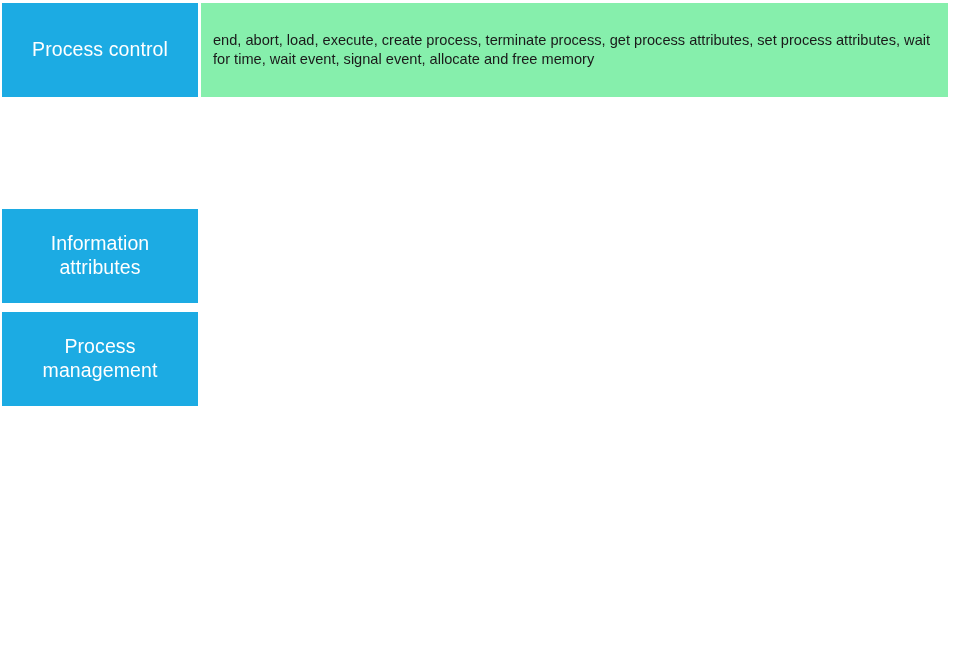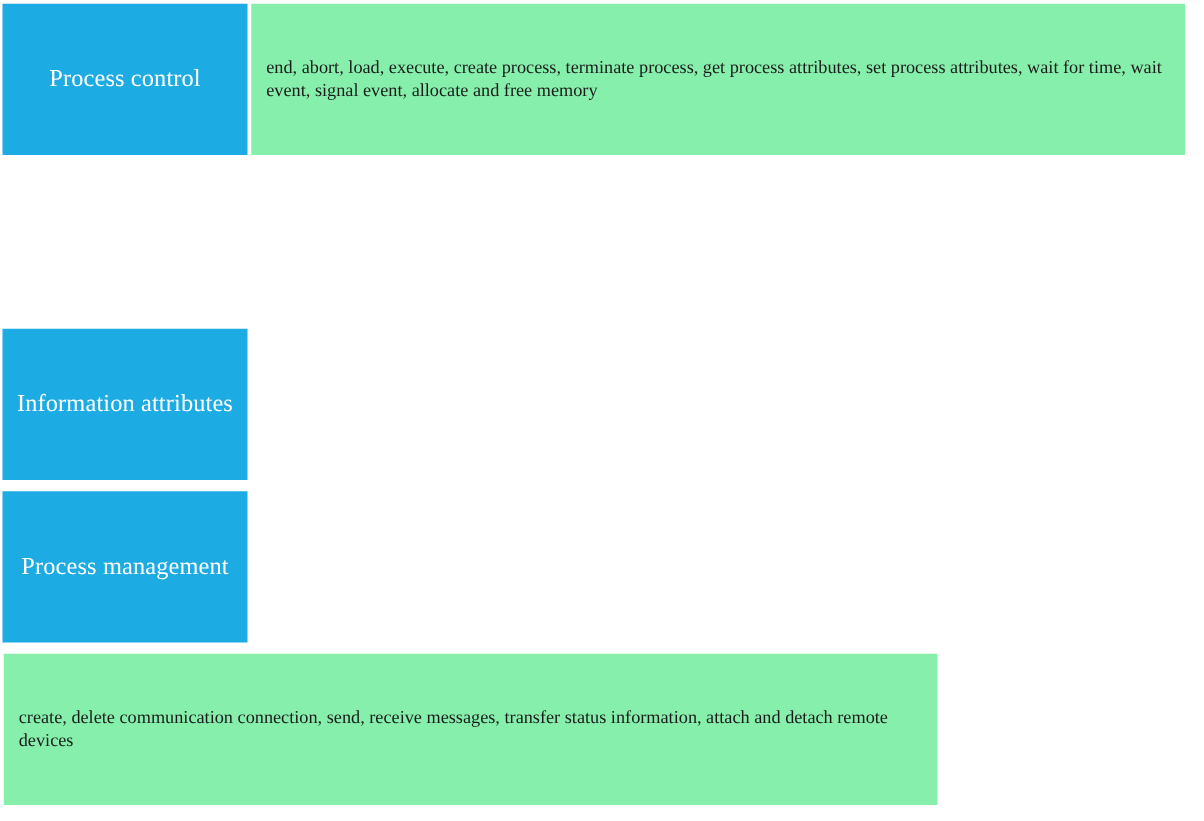--- a/index.html
+++ b/index.html
@@ -19,23 +19,22 @@
     position: relative;
     width: 963px;
     height: 657px;
     padding-top: 3px;
     box-sizing: border-box;
   }
 
   .table-row {
     display: flex;
     align-items: stretch;
-    height: 121px;
+    height: 94px;
     margin-bottom: 9px;
-    font-family: Liberation Serif, serif;
   }
   .table-row:last-child {
     margin-bottom: 0;
   }
 
   .row-label-cell {
     width: 196px;
     min-width: 196px;
     margin-left: 2px;
     background: #1CABE3;
@@ -97,18 +96,15 @@
     </div>
   </div>
 
   <div class="table-row">
     <div class="row-label-cell">
       <div class="row-label-text">Process management</div>
     </div>
   </div>
 
   <div class="table-row">
-    <div class="row-content-cell">
-      <div class="row-content-text">create, delete communication connection, send, receive messages, transfer status information, attach and detach remote devices</div>
-    </div>
   </div>
 
 </div>
 
 </body></html>

